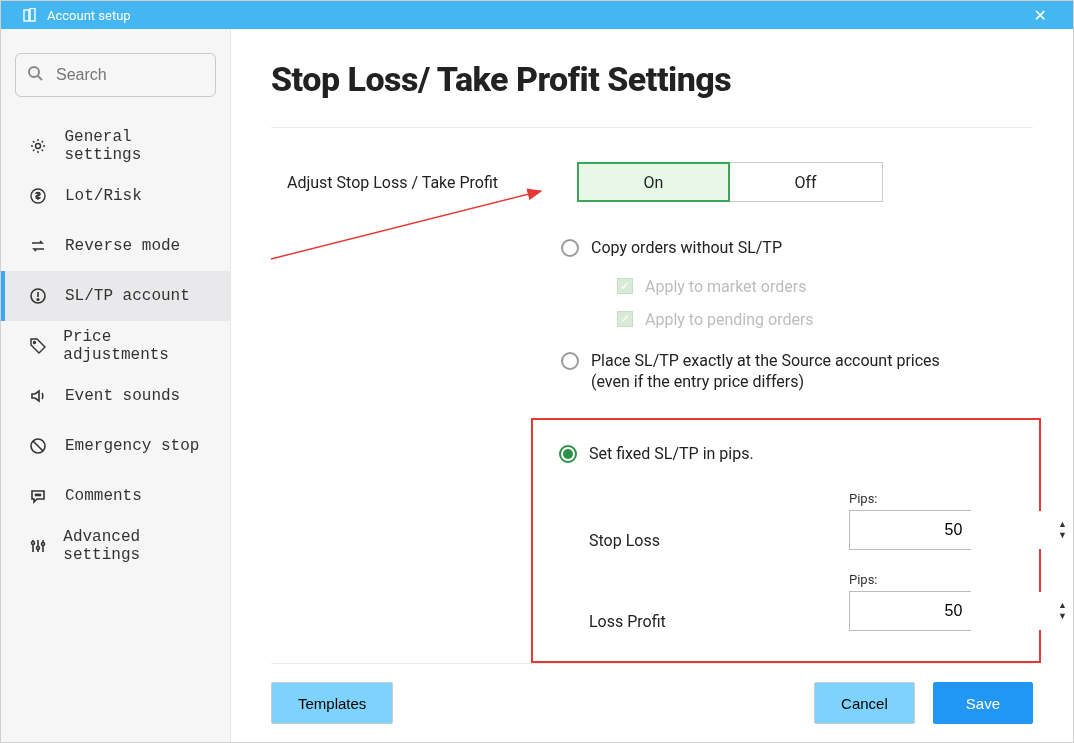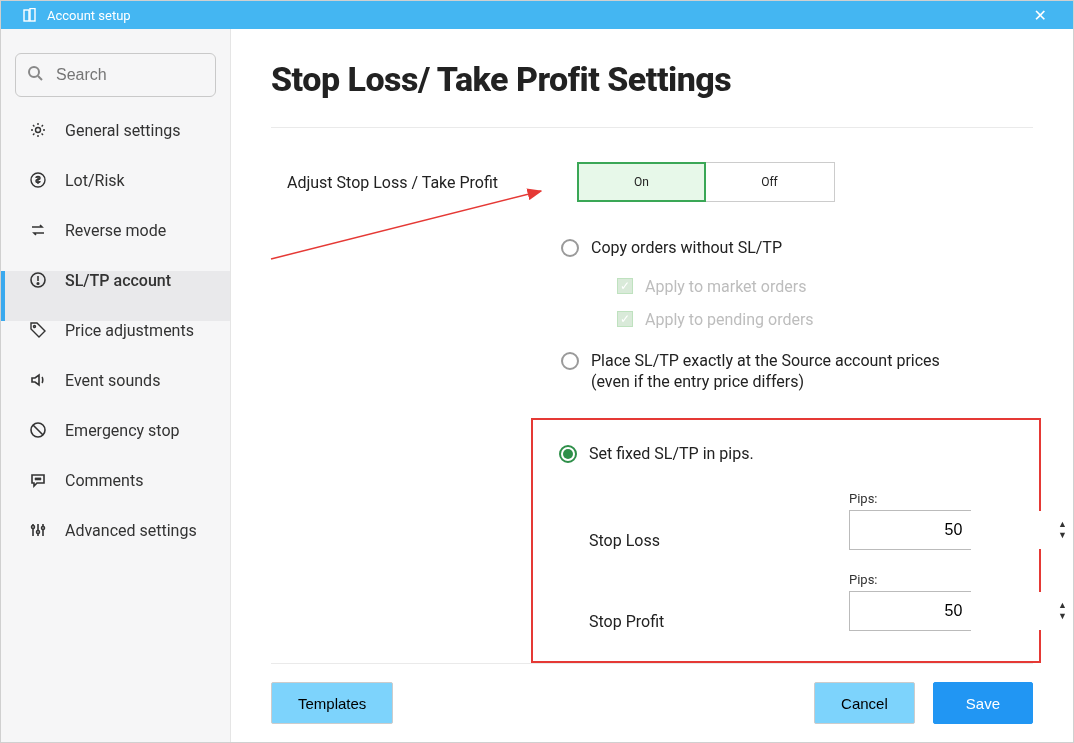--- a/index.html
+++ b/index.html
@@ -9,30 +9,30 @@
     .titlebar .icon { margin-right: 8px; display: inline-flex; }
     .titlebar .title { flex: 1; }
     .titlebar .close { font-size: 16px; cursor: pointer; padding: 0 4px; }
     .body { flex: 1; display: flex; overflow: hidden; }
     .sidebar { width: 230px; background: #f6f6f7; border-right: 1px solid #e5e5e5; padding: 24px 0 0 0; display: flex; flex-direction: column; }
     .search-wrap { margin: 0 14px 16px 14px; }
     .search { width: 100%; height: 44px; border: 1px solid #c9c9c9; border-radius: 6px; padding: 0 12px 0 40px; font-size: 16px; color: #555; background: #f6f6f7; }
     .search-rel { position: relative; }
     .search-icon { position: absolute; left: 12px; top: 50%; transform: translateY(-50%); color: #888; }
     .nav { list-style: none; margin-top: 8px; }
-    .nav-item { display: flex; padding: 0 16px 0 28px; height: 50px; font-size: 16px; color: #333; cursor: pointer; }
+    .nav-item { display: flex; align-items: center; padding: 0 16px 0 28px; height: 50px; font-size: 16px; color: #333; cursor: pointer; font-family: Liberation Mono, monospace; }
     .nav-item.active { background: #e9e9eb; border-left: 4px solid #3aa9ee; padding-left: 24px; font-weight: 500; }
     .nav-item .nicon { width: 22px; display: inline-flex; margin-right: 14px; color: #3a3a3a; }
     .main { flex: 1; display: flex; flex-direction: column; padding: 30px 40px 0 40px; position: relative; overflow: hidden; }
     .page-title { font-size: 34px; font-weight: 800; letter-spacing: -0.5px; }
     .hr { border: none; border-top: 1px solid #eaeaea; margin: 28px 0 34px 0; }
     .row1 { display: flex; align-items: center; margin-left: 16px; }
     .row1-label { width: 290px; font-size: 16px; }
     .toggle { display: flex; border: 1px solid #ccc; height: 40px; }
-    .toggle .seg { width: 129px; display: flex; align-items: center; justify-content: center; font-size: 12px; cursor: pointer; }
+    .toggle .seg { width: 153px; display: flex; align-items: center; justify-content: center; font-size: 16px; cursor: pointer; }
     .toggle .seg.on { background: #e7f8e9; border: 2px solid #3aa756; margin: -1px; color: #222; }
     .opts { margin-top: 36px; margin-left: 290px; }
     .opt { display: flex; align-items: flex-start; margin-bottom: 18px; }
     .radio { width: 18px; height: 18px; border: 2px solid #9a9a9a; border-radius: 50%; margin-right: 12px; margin-top: 1px; flex-shrink: 0; display: inline-flex; align-items: center; justify-content: center; cursor: pointer; }
     .radio.selected { border-color: #2e8f49; }
     .radio.selected::after { content: ""; width: 10px; height: 10px; background: #2e8f49; border-radius: 50%; }
     .opt-text { font-size: 16px; color: #222; line-height: 1.3; }
     .subopts { margin-left: 56px; margin-top: 14px; margin-bottom: 22px; }
     .subopt { display: flex; align-items: center; margin-bottom: 14px; color: #bdbdbd; }
     .chk { width: 16px; height: 16px; background: #d9ead9; border: 1px solid #bfe2bf; margin-right: 12px; display: inline-flex; align-items: center; justify-content: center; color: #fff; font-size: 12px; }
@@ -230,21 +230,21 @@
                 <div class="stepper">
                   <input value="50" style="">
                   <div class="step-btns">
                     <span>▲</span>
                     <span>▼</span>
                   </div>
                 </div>
               </div>
             </div>
             <div class="pips-row" style="margin-bottom:0;">
-              <div class="pl">Stop Profit</div>
+              <div class="pl">Loss Profit</div>
               <div class="pips-col">
                 <span class="pips-label">Pips:</span>
                 <div class="stepper">
                   <input value="50" style="">
                   <div class="step-btns">
                     <span>▲</span>
                     <span>▼</span>
                   </div>
                 </div>
               </div>

